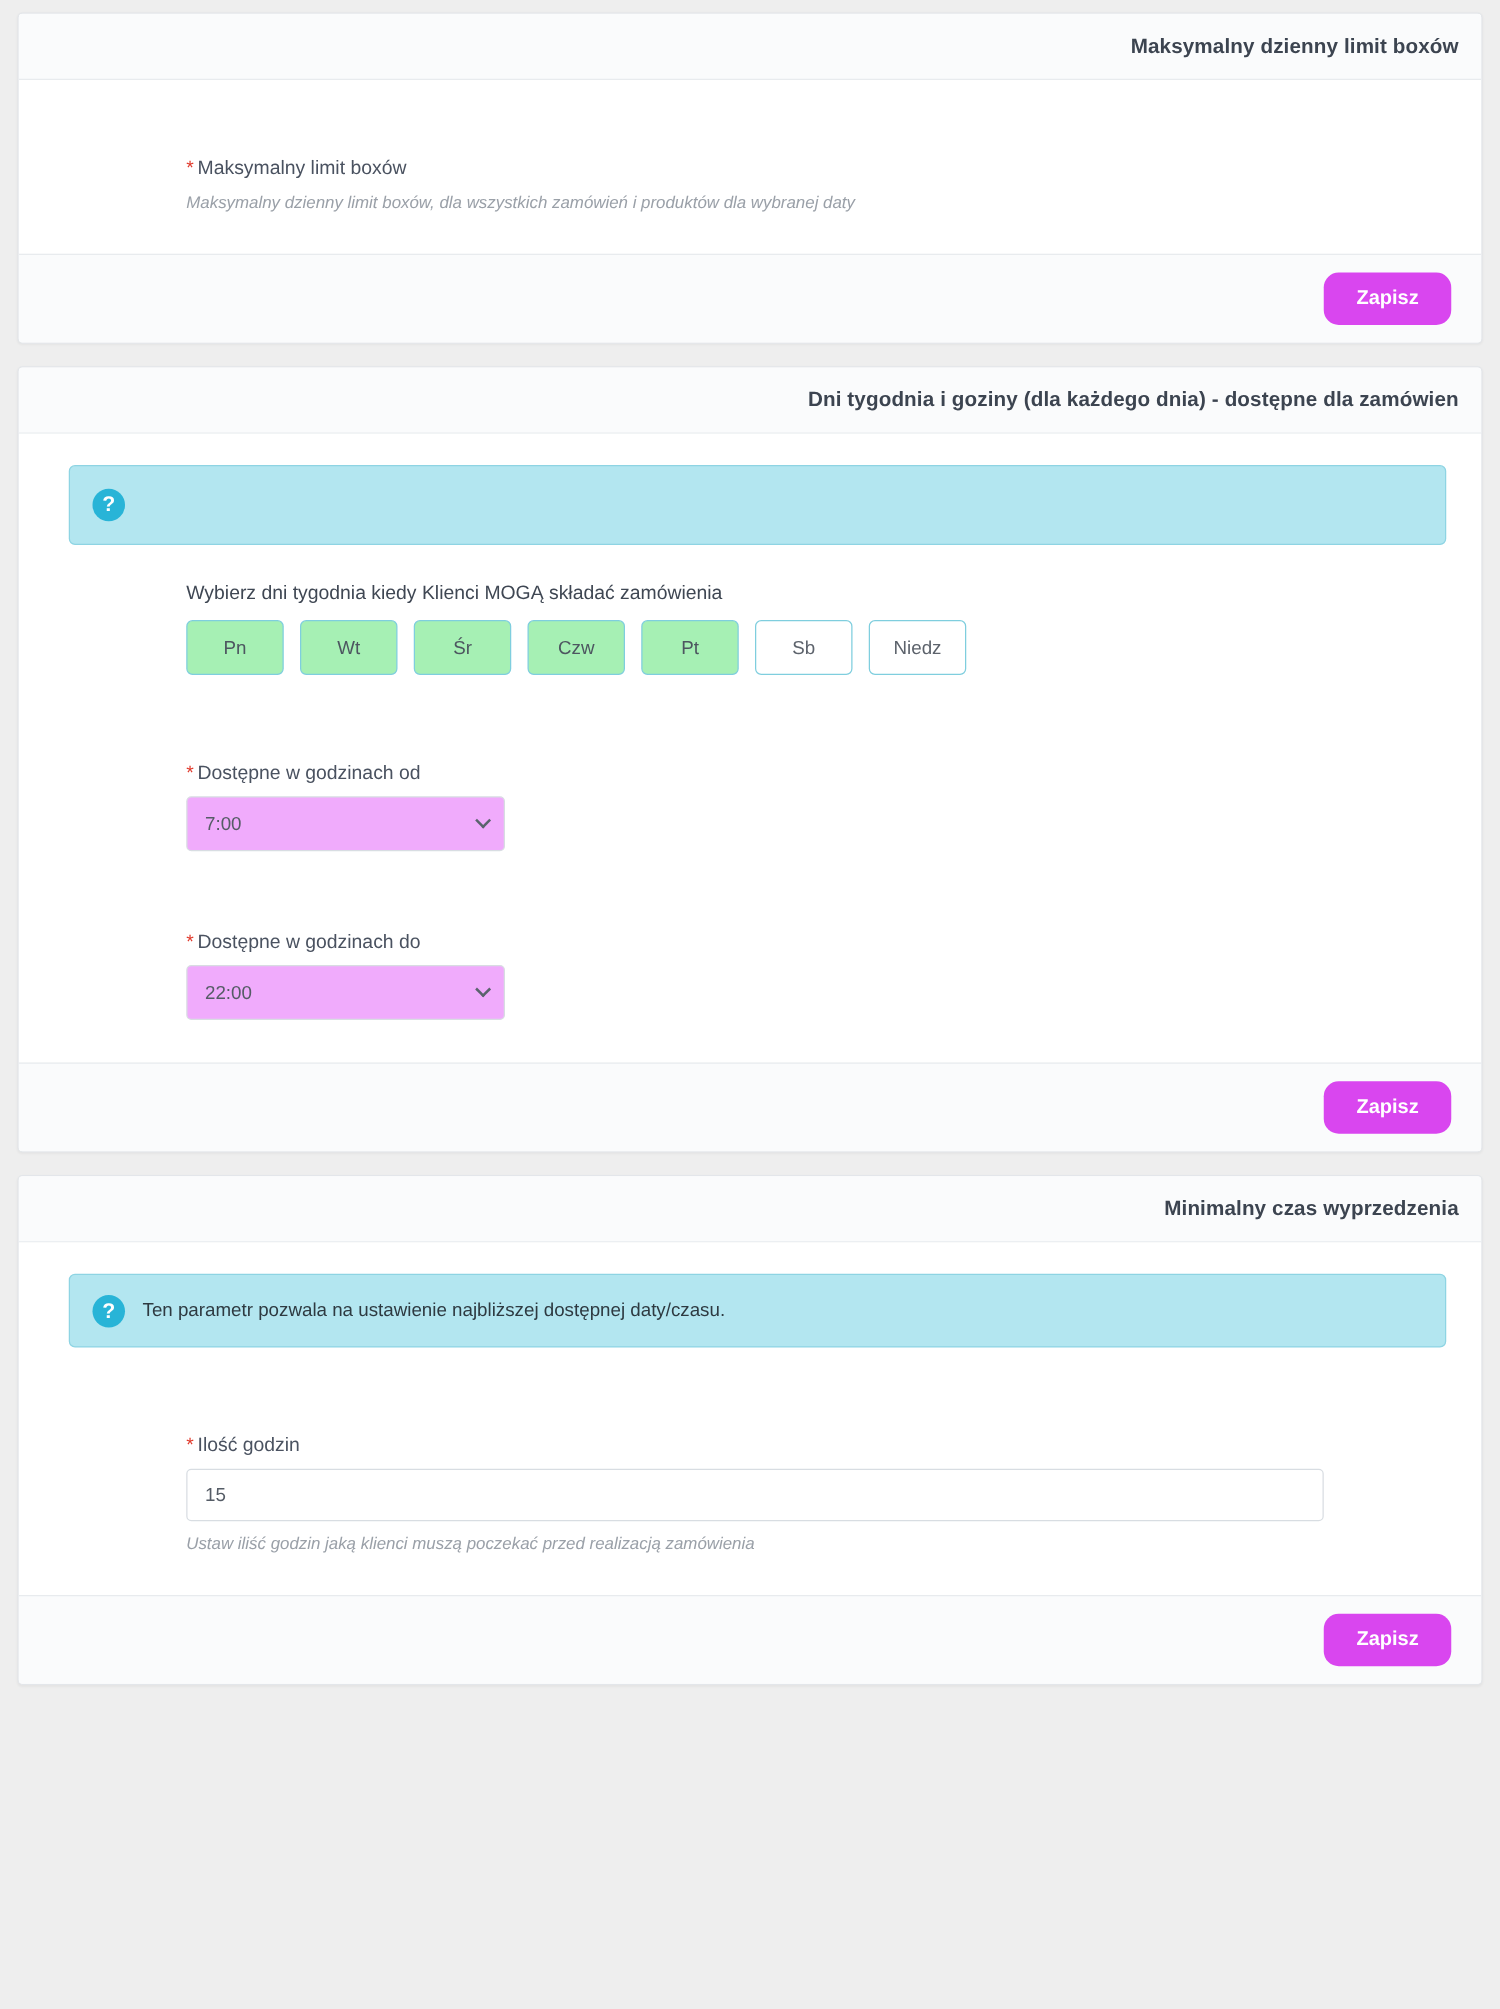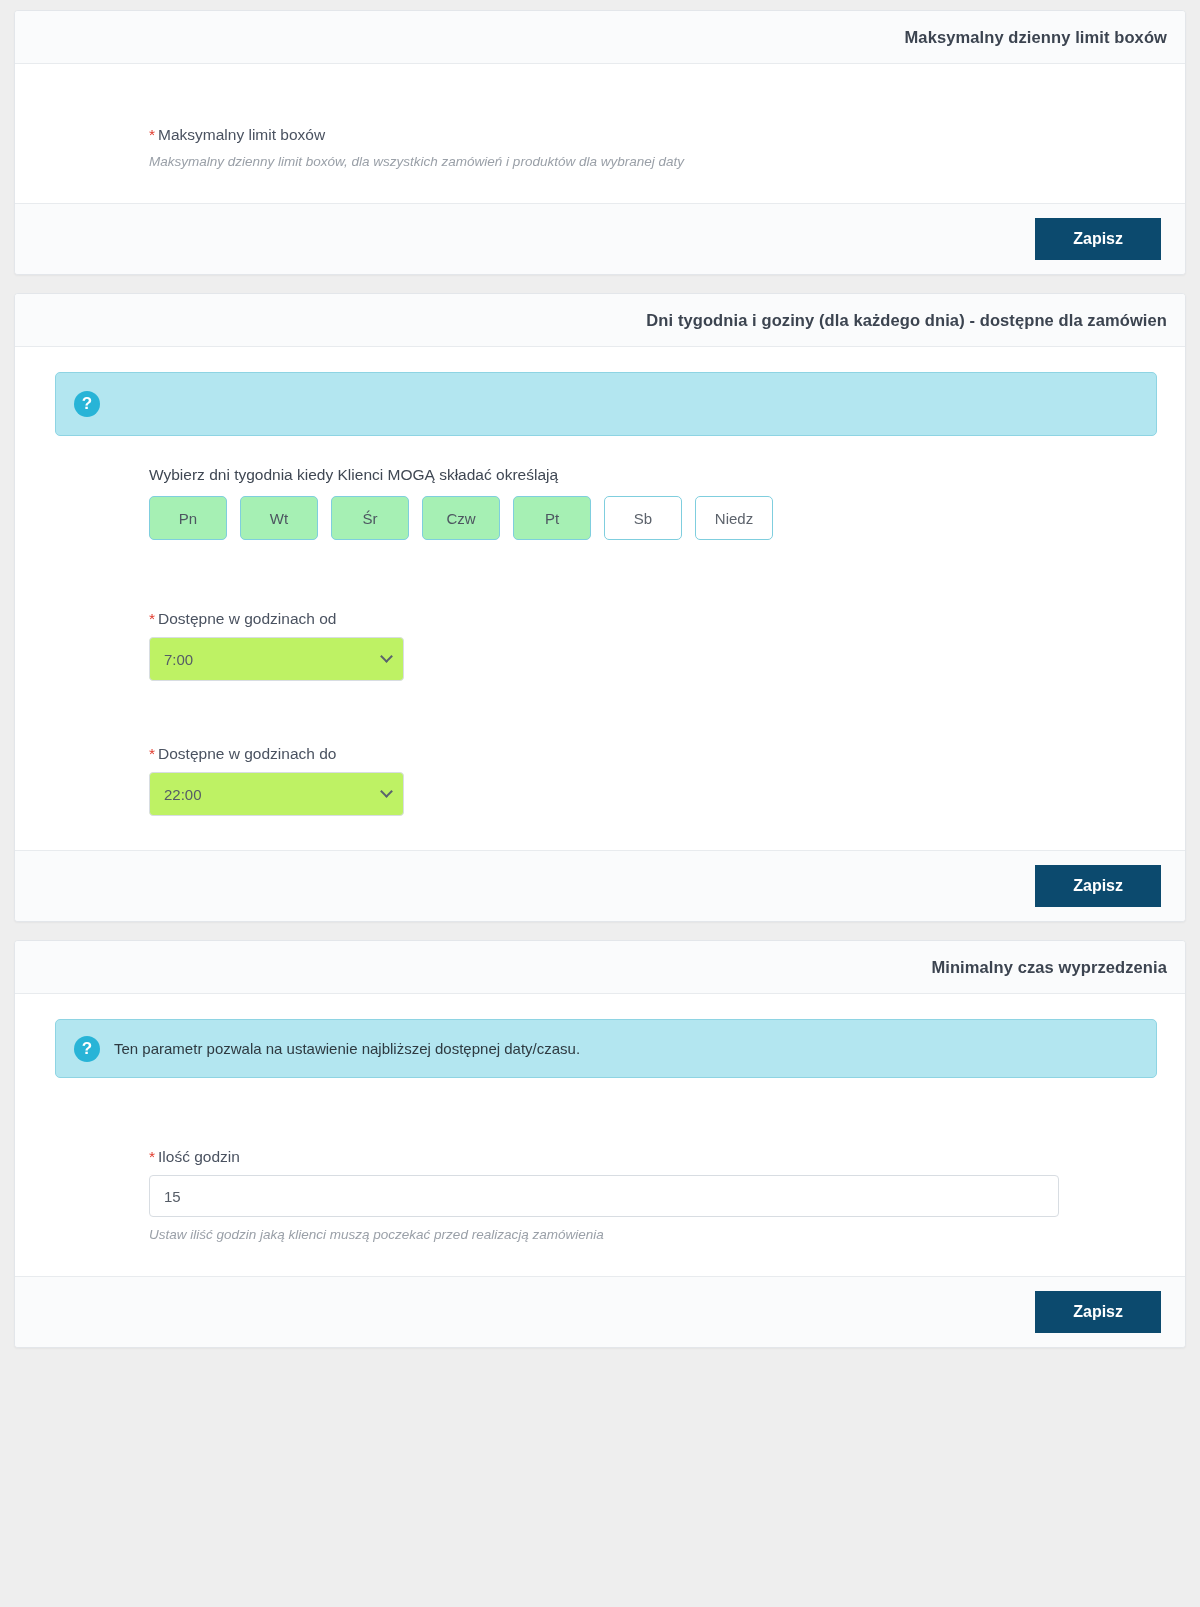--- a/index.html
+++ b/index.html
@@ -132,21 +132,21 @@
   }
   .day-btn.on { background: #a6f0b4; border-color: #7fcede; color: #4d5660; }
 
   
   .select-wrap { position: relative; width: 255px; }
   .select-box {
     width: 100%;
     height: 44px;
     border: 1px solid #d8dde2;
     border-radius: 4px;
-    background: #bef264;
+    background: #f0abfc;
     font-size: 15px;
     color: #555c66;
     padding: 0 34px 0 14px;
     display: flex;
     align-items: center;
     cursor: pointer;
   }
   .chev {
     position: absolute;
     right: 13px; top: 50%;
@@ -155,28 +155,28 @@
     border-right: 2px solid #5a636d;
     border-bottom: 2px solid #5a636d;
     transform: rotate(45deg);
     pointer-events: none;
   }
   .gap-24 { height: 24px; }
   .gap-30 { height: 30px; }
 
   
   .btn-save {
-    background: #0c4a6e;
+    background: #d946ef;
     border: none;
-    border-radius: 0;
+    border-radius: 12px;
     color: #ffffff;
     font-family: "Liberation Sans", sans-serif;
     font-size: 16px;
     font-weight: bold;
-    padding: 12px 38px;
+    padding: 12px 26px;
     cursor: pointer;
   }
   .last-panel { margin-bottom: 0; }
 </style>
 </head>
 <body>
 
 <section class="panel">
   <div class="panel-header">
     <div class="panel-title">Maksymalny dzienny limit boxów</div>
@@ -200,21 +200,21 @@
   </div>
   <div class="panel-body">
 
     <div class="alert-info">
       <div class="q-icon">?</div>
     </div>
 
     <div class="gap-30"></div>
 
     <div class="field-block">
-      <div class="days-label">Wybierz dni tygodnia kiedy Klienci MOGĄ składać określają</div>
+      <div class="days-label">Wybierz dni tygodnia kiedy Klienci MOGĄ składać zamówienia</div>
       <div class="days-row">
         <button class="day-btn on">Pn</button>
         <button class="day-btn on">Wt</button>
         <button class="day-btn on">Śr</button>
         <button class="day-btn on">Czw</button>
         <button class="day-btn on">Pt</button>
         <button class="day-btn">Sb</button>
         <button class="day-btn">Niedz</button>
       </div>
 

